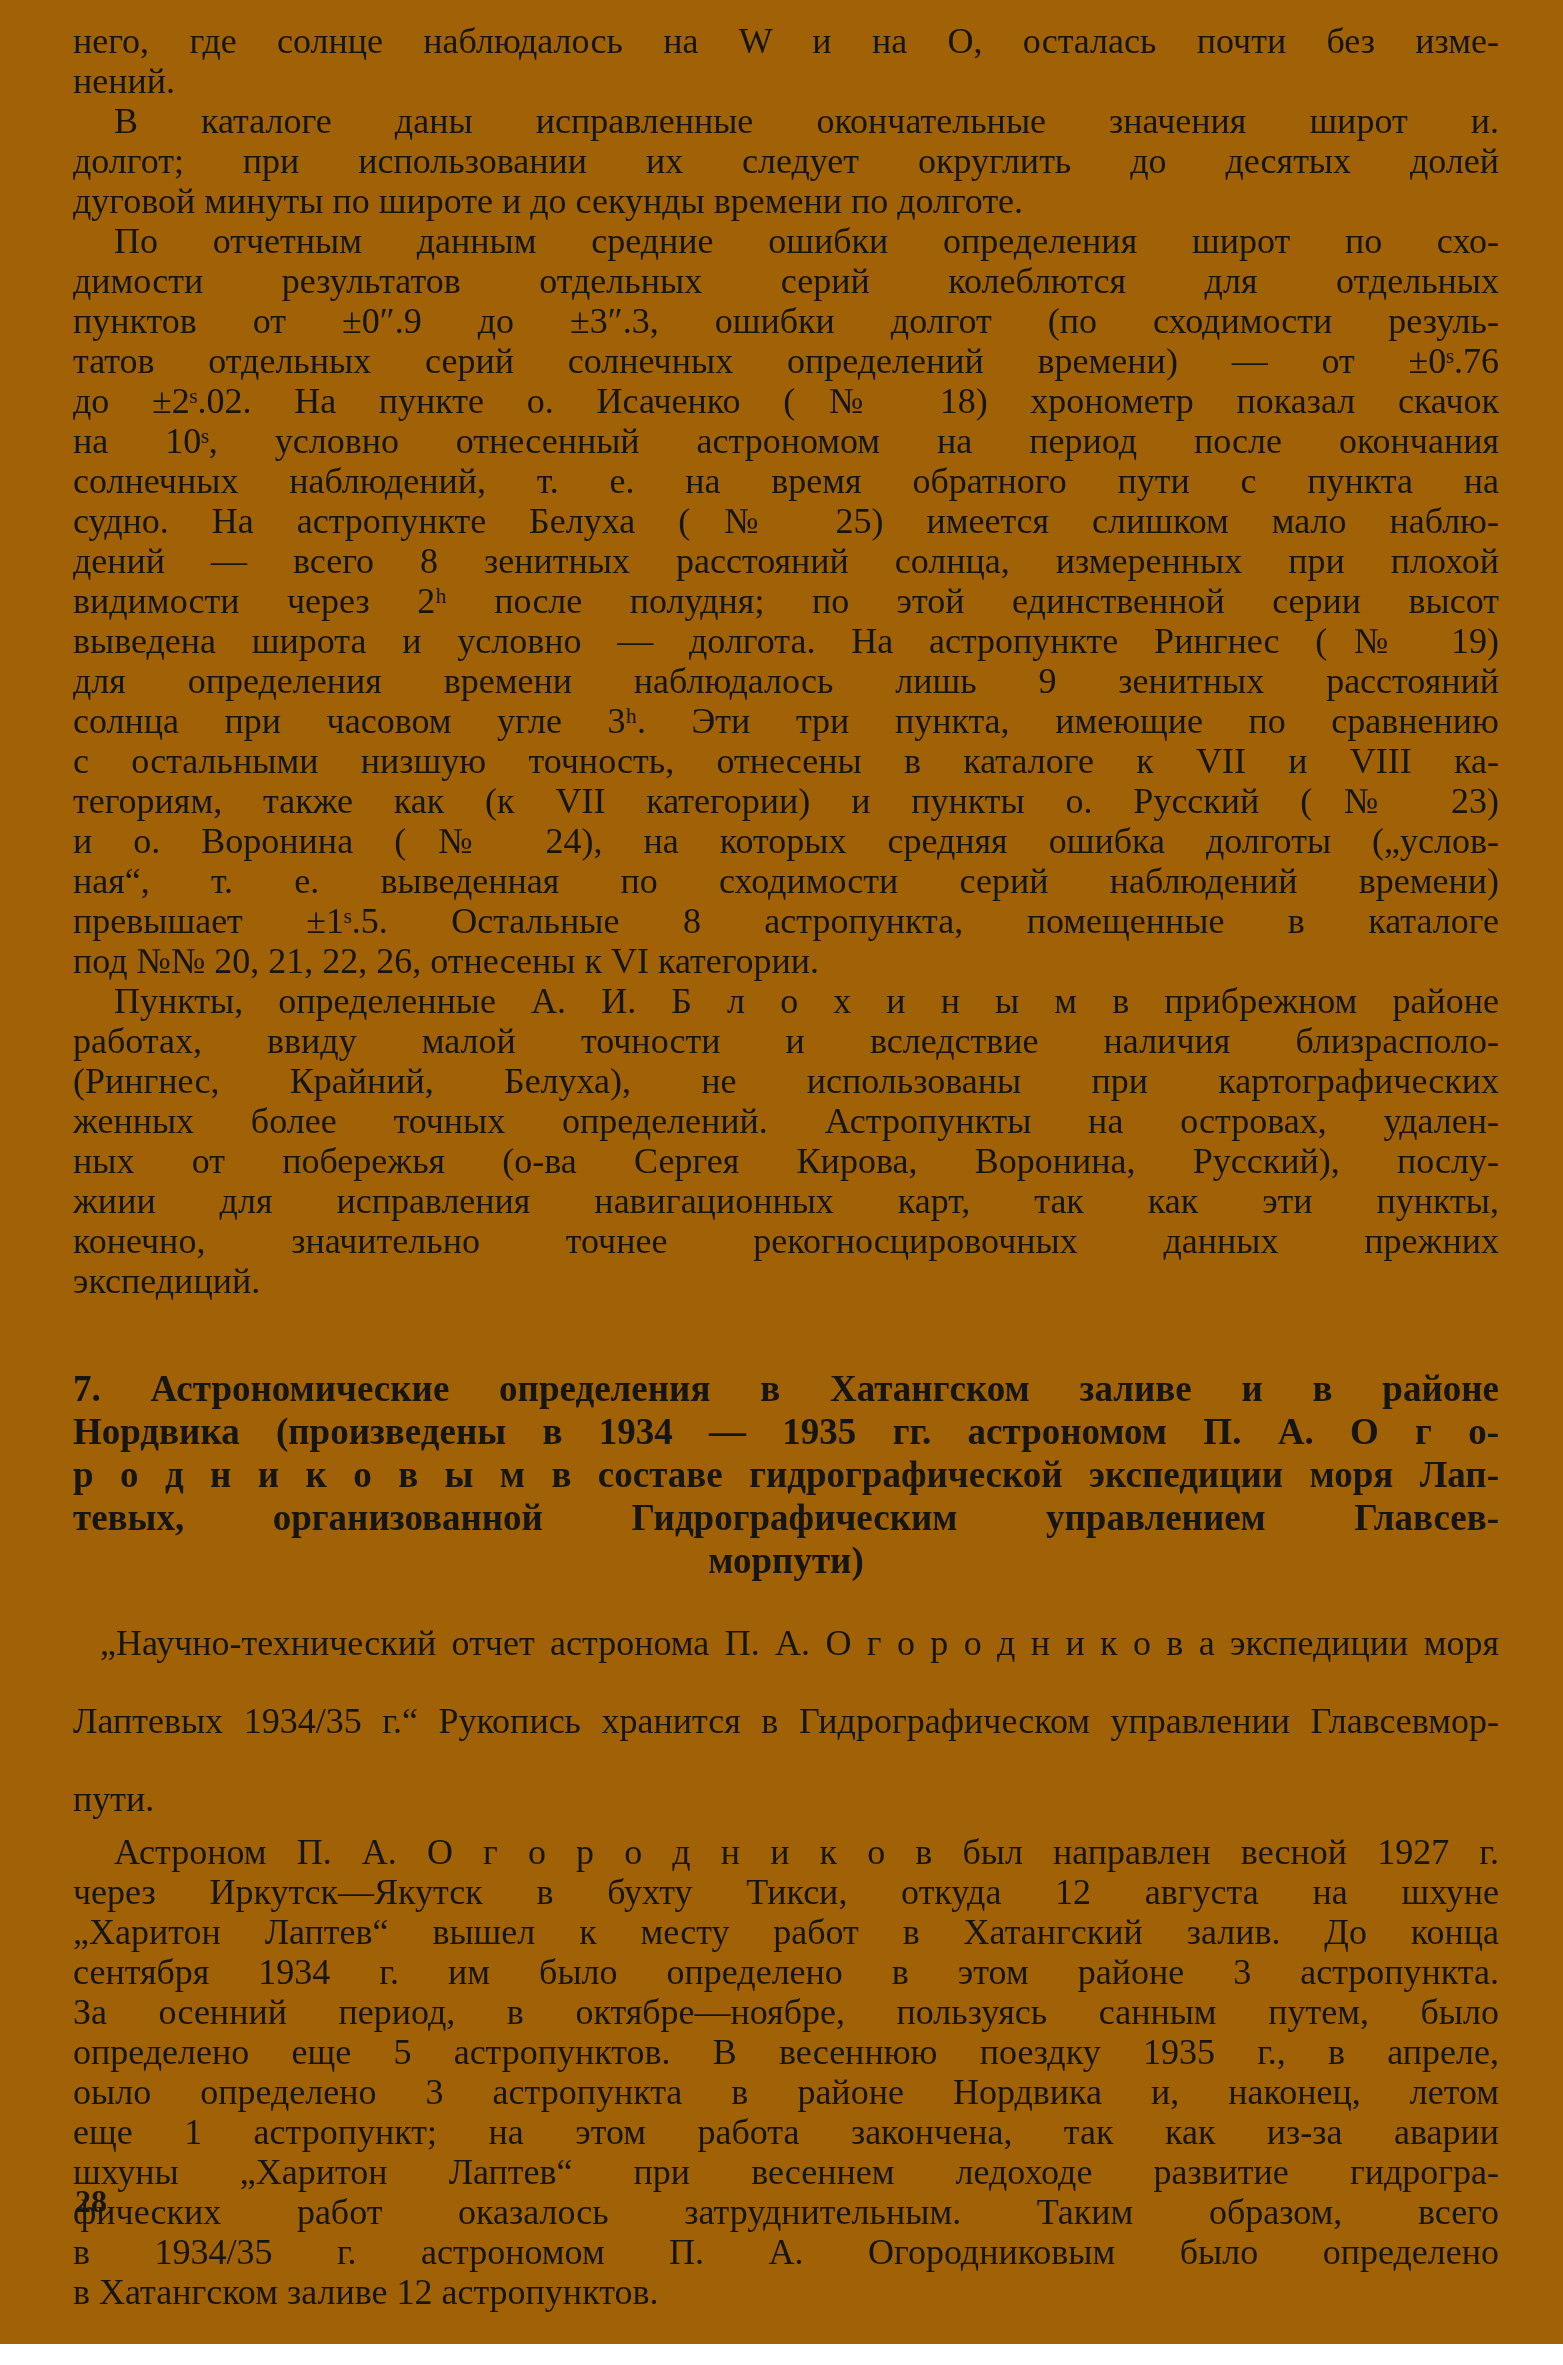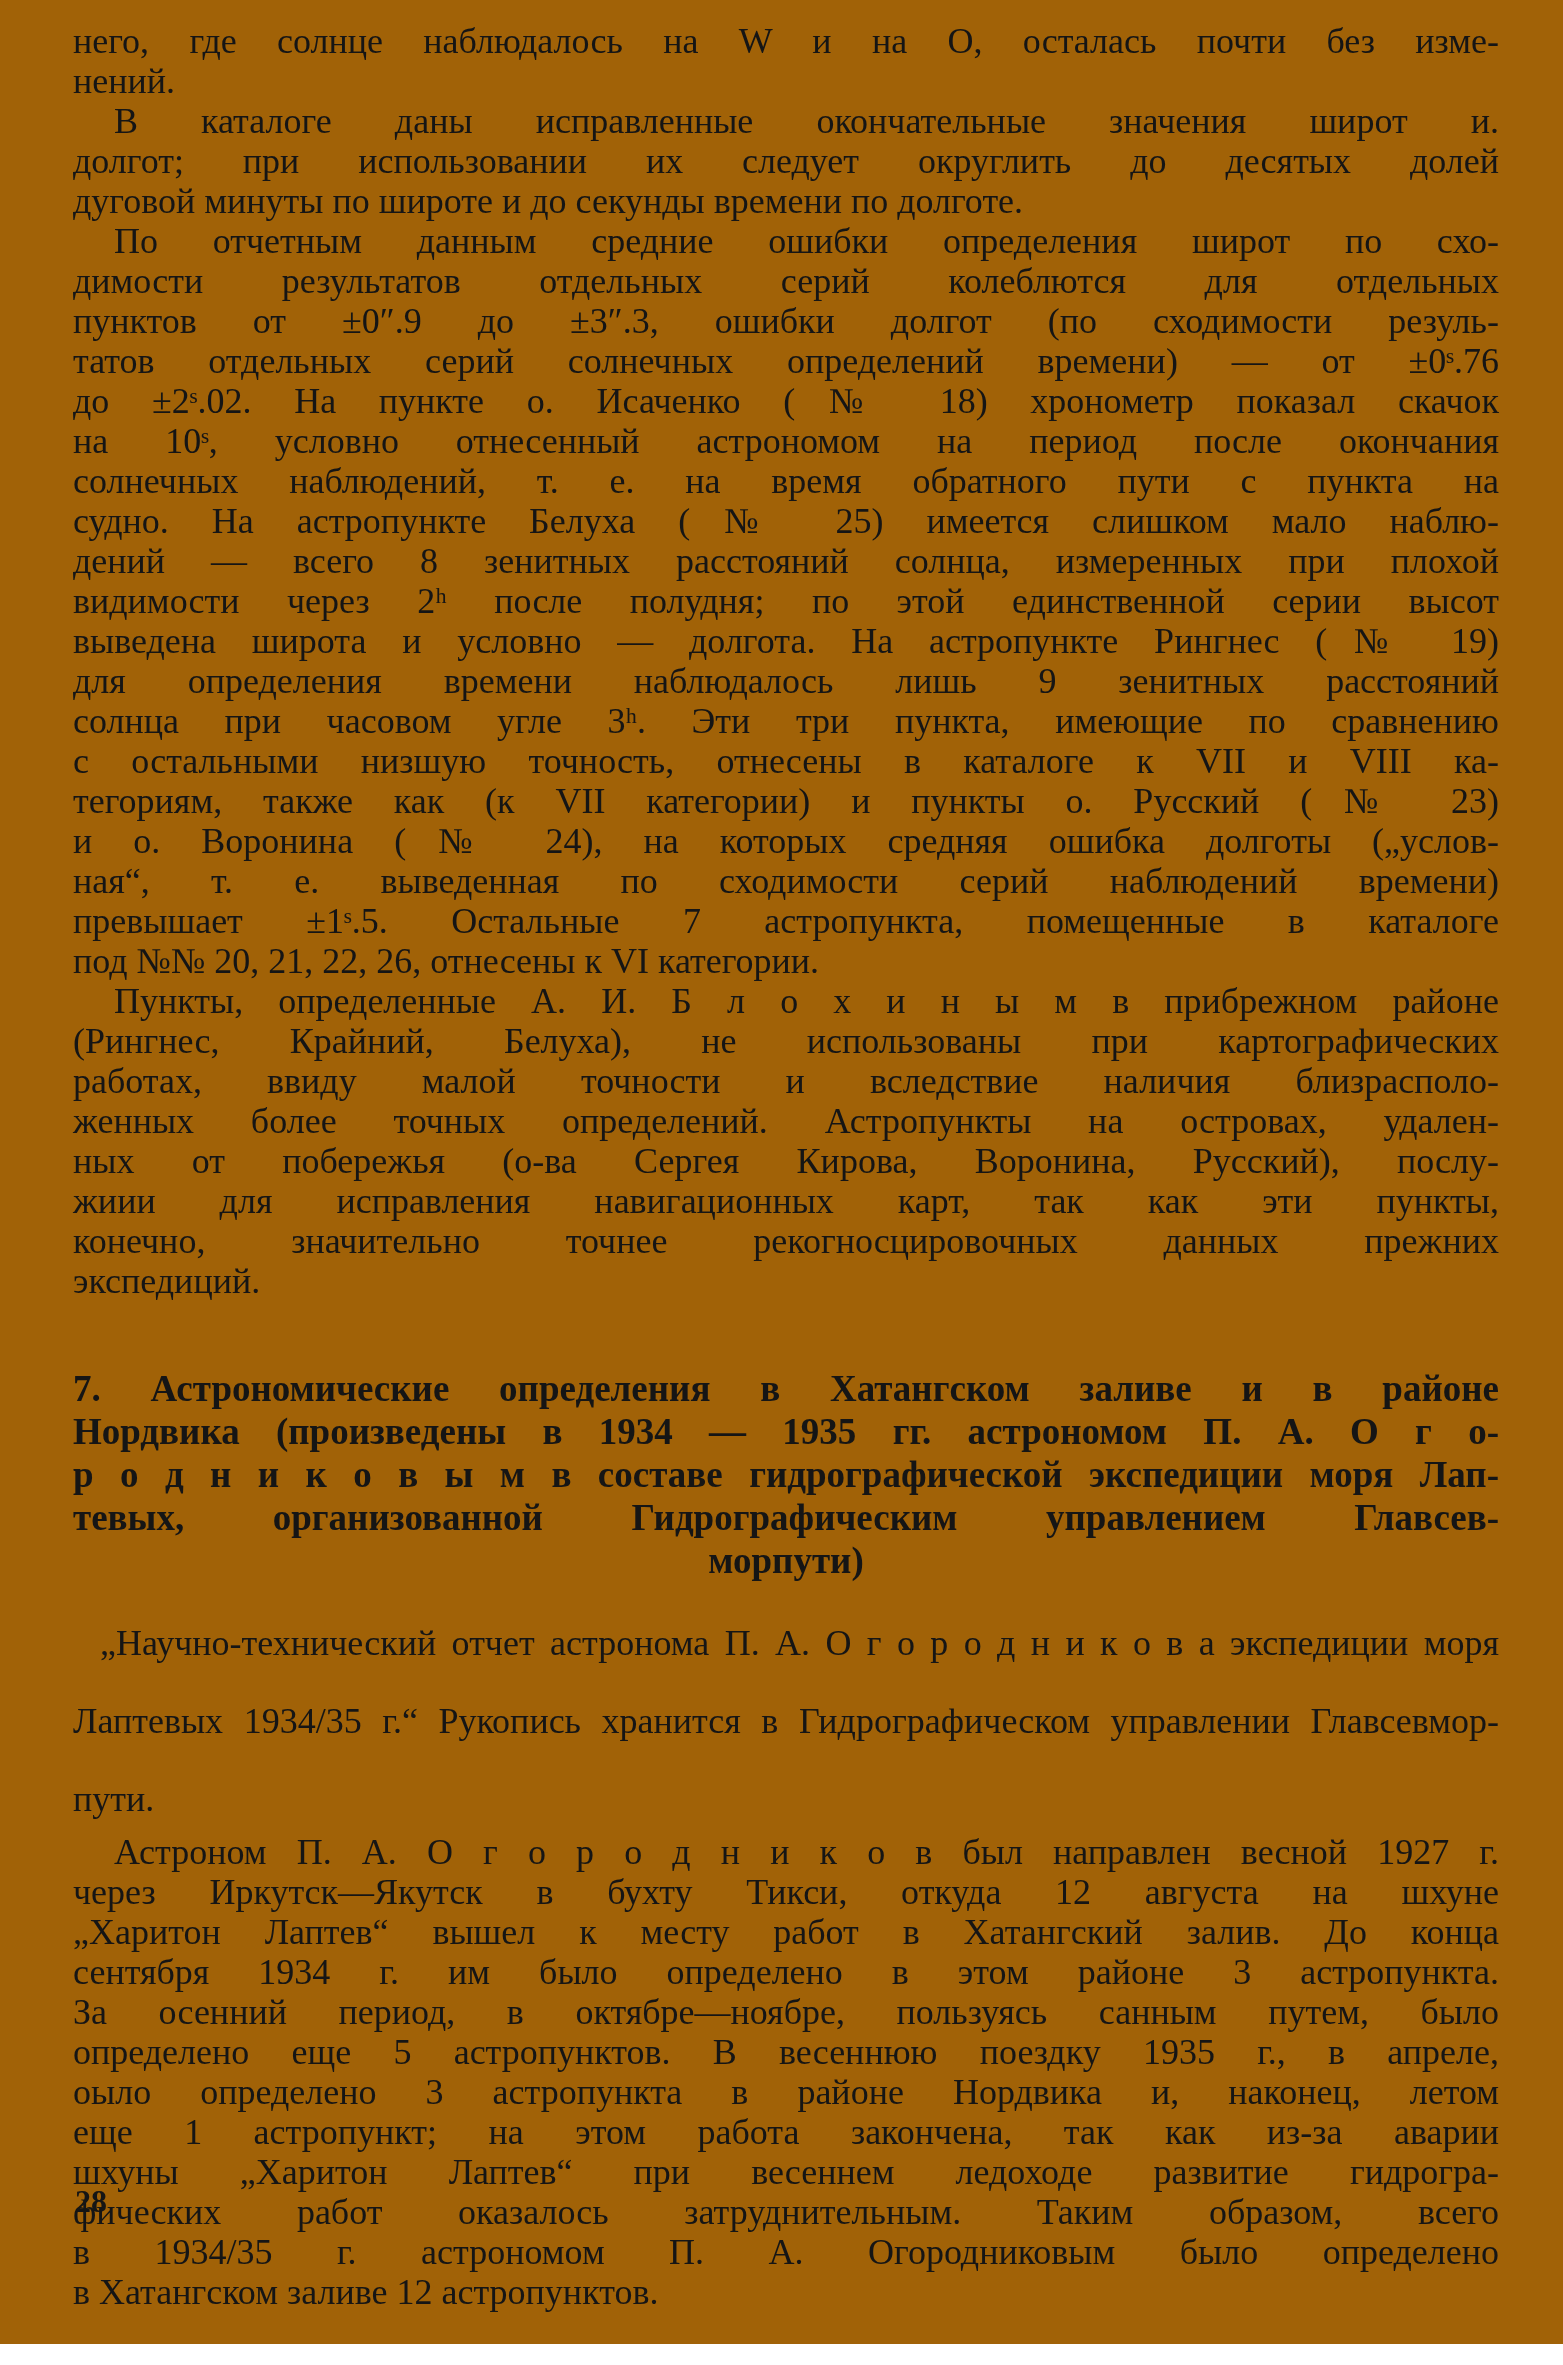--- a/index.html
+++ b/index.html
@@ -92,27 +92,27 @@
         <div class="line line-fill">судно. На астропункте Белуха (№ 25) имеется слишком мало наблю-</div>
         <div class="line line-fill">дений — всего 8 зенитных расстояний солнца, измеренных при плохой</div>
         <div class="line line-fill">видимости через 2ʰ после полудня; по этой единственной серии высот</div>
         <div class="line line-fill">выведена широта и условно — долгота. На астропункте Рингнес (№ 19)</div>
         <div class="line line-fill">для определения времени наблюдалось лишь 9 зенитных расстояний</div>
         <div class="line line-fill">солнца при часовом угле 3ʰ. Эти три пункта, имеющие по сравнению</div>
         <div class="line line-fill">с остальными низшую точность, отнесены в каталоге к VII и VIII ка-</div>
         <div class="line line-fill">тегориям, также как (к VII категории) и пункты о. Русский (№ 23)</div>
         <div class="line line-fill">и о. Воронина (№ 24), на которых средняя ошибка долготы („услов-</div>
         <div class="line line-fill">ная“, т. е. выведенная по сходимости серий наблюдений времени)</div>
-        <div class="line line-fill">превышает ±1ˢ.5. Остальные 7 астропункта, помещенные в каталоге</div>
+        <div class="line line-fill">превышает ±1ˢ.5. Остальные 8 астропункта, помещенные в каталоге</div>
         <div class="line line-end">под №№ 20, 21, 22, 26, отнесены к VI категории.</div>
       </section>
     <section class="block-body">
         <div class="line line-fill indent">Пункты, определенные А. И. Б л о х и н ы м в прибрежном районе</div>
+        <div class="line line-fill">работах, ввиду малой точности и вследствие наличия близрасполо-</div>
         <div class="line line-fill">(Рингнес, Крайний, Белуха), не использованы при картографических</div>
-        <div class="line line-fill">работах, ввиду малой точности и вследствие наличия близрасполо-</div>
         <div class="line line-fill">женных более точных определений. Астропункты на островах, удален-</div>
         <div class="line line-fill">ных от побережья (о-ва Сергея Кирова, Воронина, Русский), послу-</div>
         <div class="line line-fill">жиии для исправления навигационных карт, так как эти пункты,</div>
         <div class="line line-fill">конечно, значительно точнее рекогносцировочных данных прежних</div>
         <div class="line line-end">экспедиций.</div>
       </section>
     <section class="block-heading">
         <div class="line line-fill">7. Астрономические определения в Хатангском заливе и в районе</div>
         <div class="line line-fill">Нордвика (произведены в 1934 — 1935 гг. астрономом П. А. О г о-</div>
         <div class="line line-fill">р о д н и к о в ы м в составе гидрографической экспедиции моря Лап-</div>

